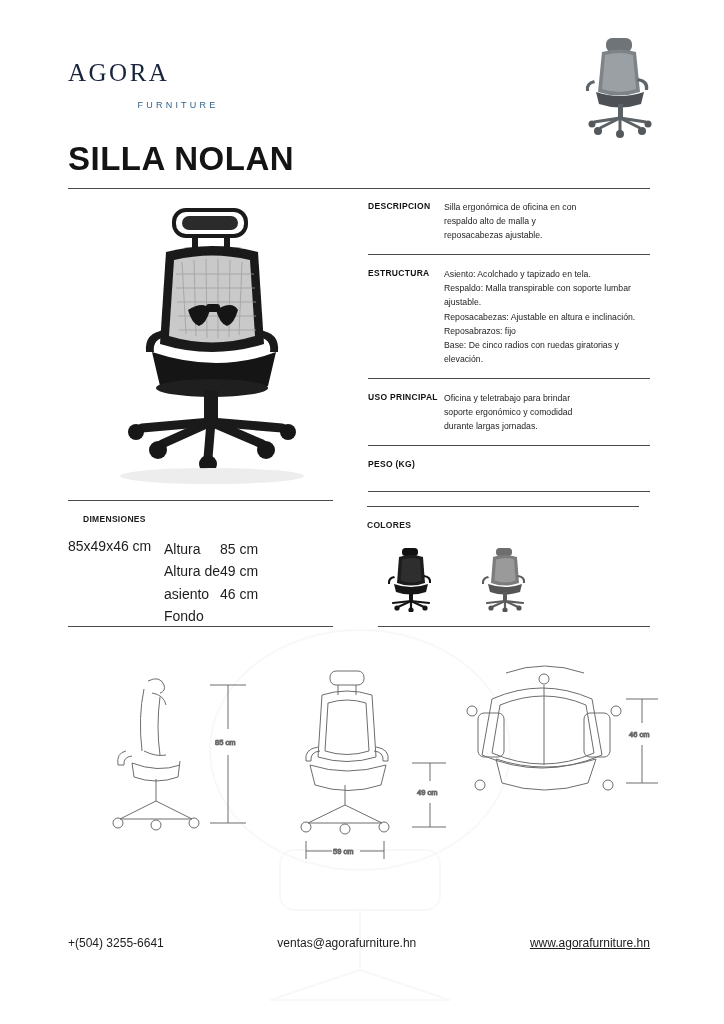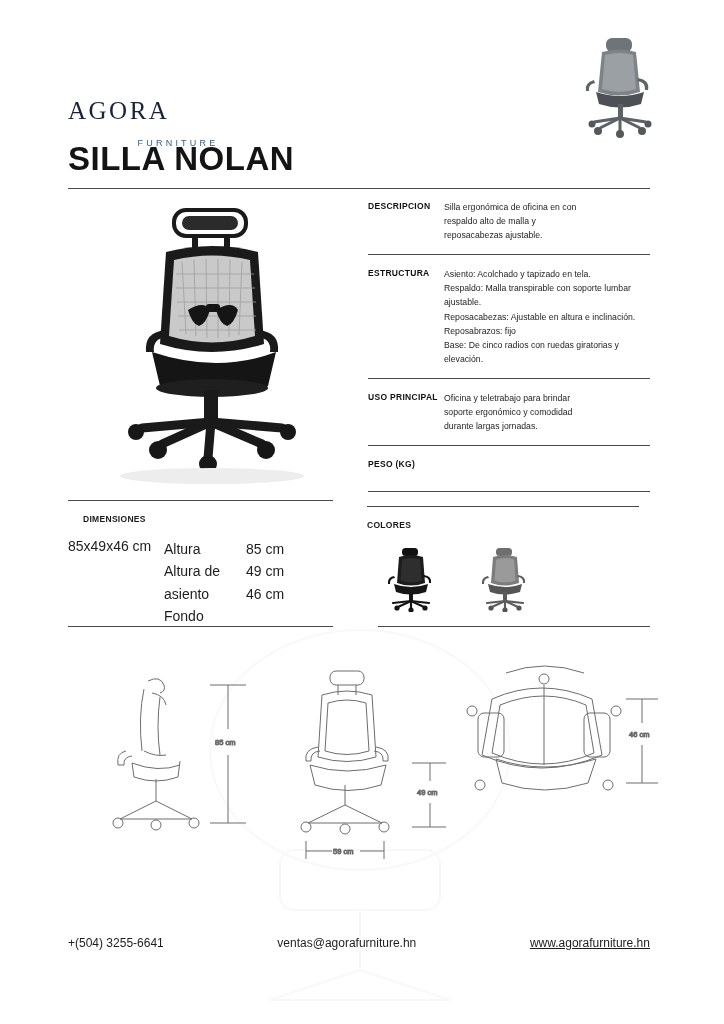--- a/index.html
+++ b/index.html
@@ -26,21 +26,20 @@
     top: 60px;
     width: 220px;
   }
   .brand-name {
     font-family: "Liberation Serif", serif;
     font-size: 25px;
     letter-spacing: 2.5px;
     color: #17243c;
     font-weight: 400;
     line-height: 1;
-    margin-top: 38px;
   }
   .brand-sub-wrap {
     display: flex;
     align-items: center;
     gap: 7px;
     margin-top: 7px;
     flex-direction: column;
   }
   .brand-rule {
     height: 1px;
@@ -144,21 +143,21 @@
     letter-spacing: 0.3px;
     padding-left: 15px;
   }
   .dim-body {
     margin-top: 14px;
     display: flex;
     font-size: 14px;
     color: #1d1d1d;
   }
   .dim-overall { width: 96px; flex: 0 0 96px; }
-  .dim-table { display: flex; gap: 26px; }
+  .dim-table { display: flex; }
   .dim-names div, .dim-values div { line-height: 1.6; }
   .dim-bottom-rule {
     position: absolute;
     left: 68px;
     top: 626px;
     width: 265px;
     height: 1px;
     background: #4a4a4a;
   }
 

